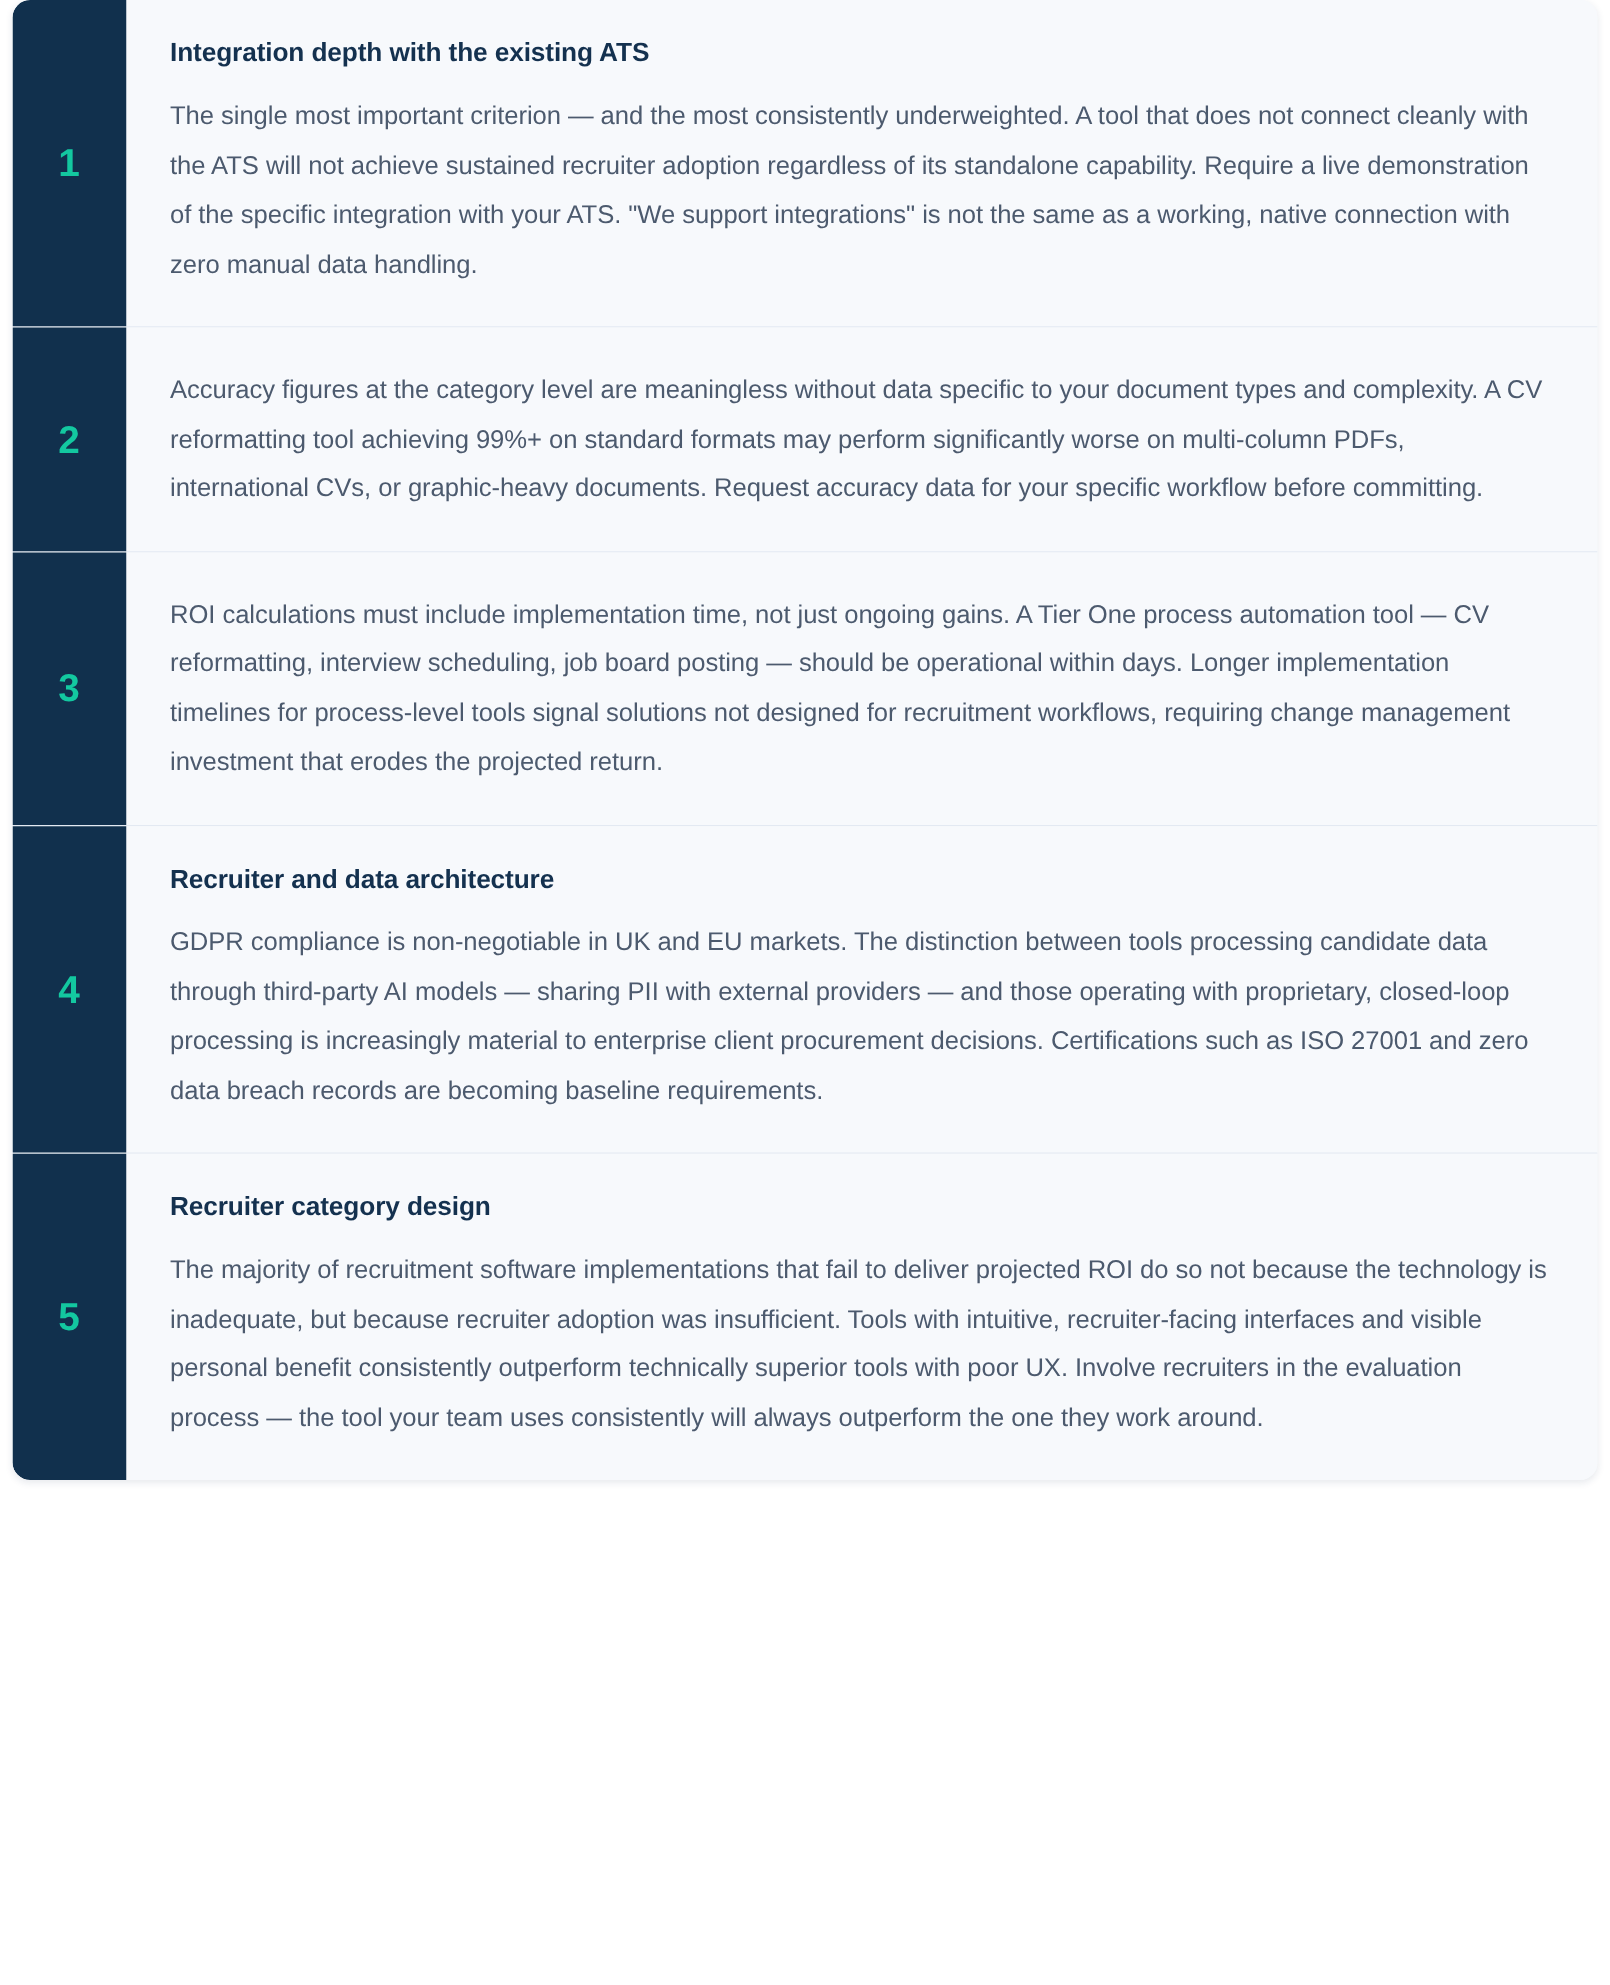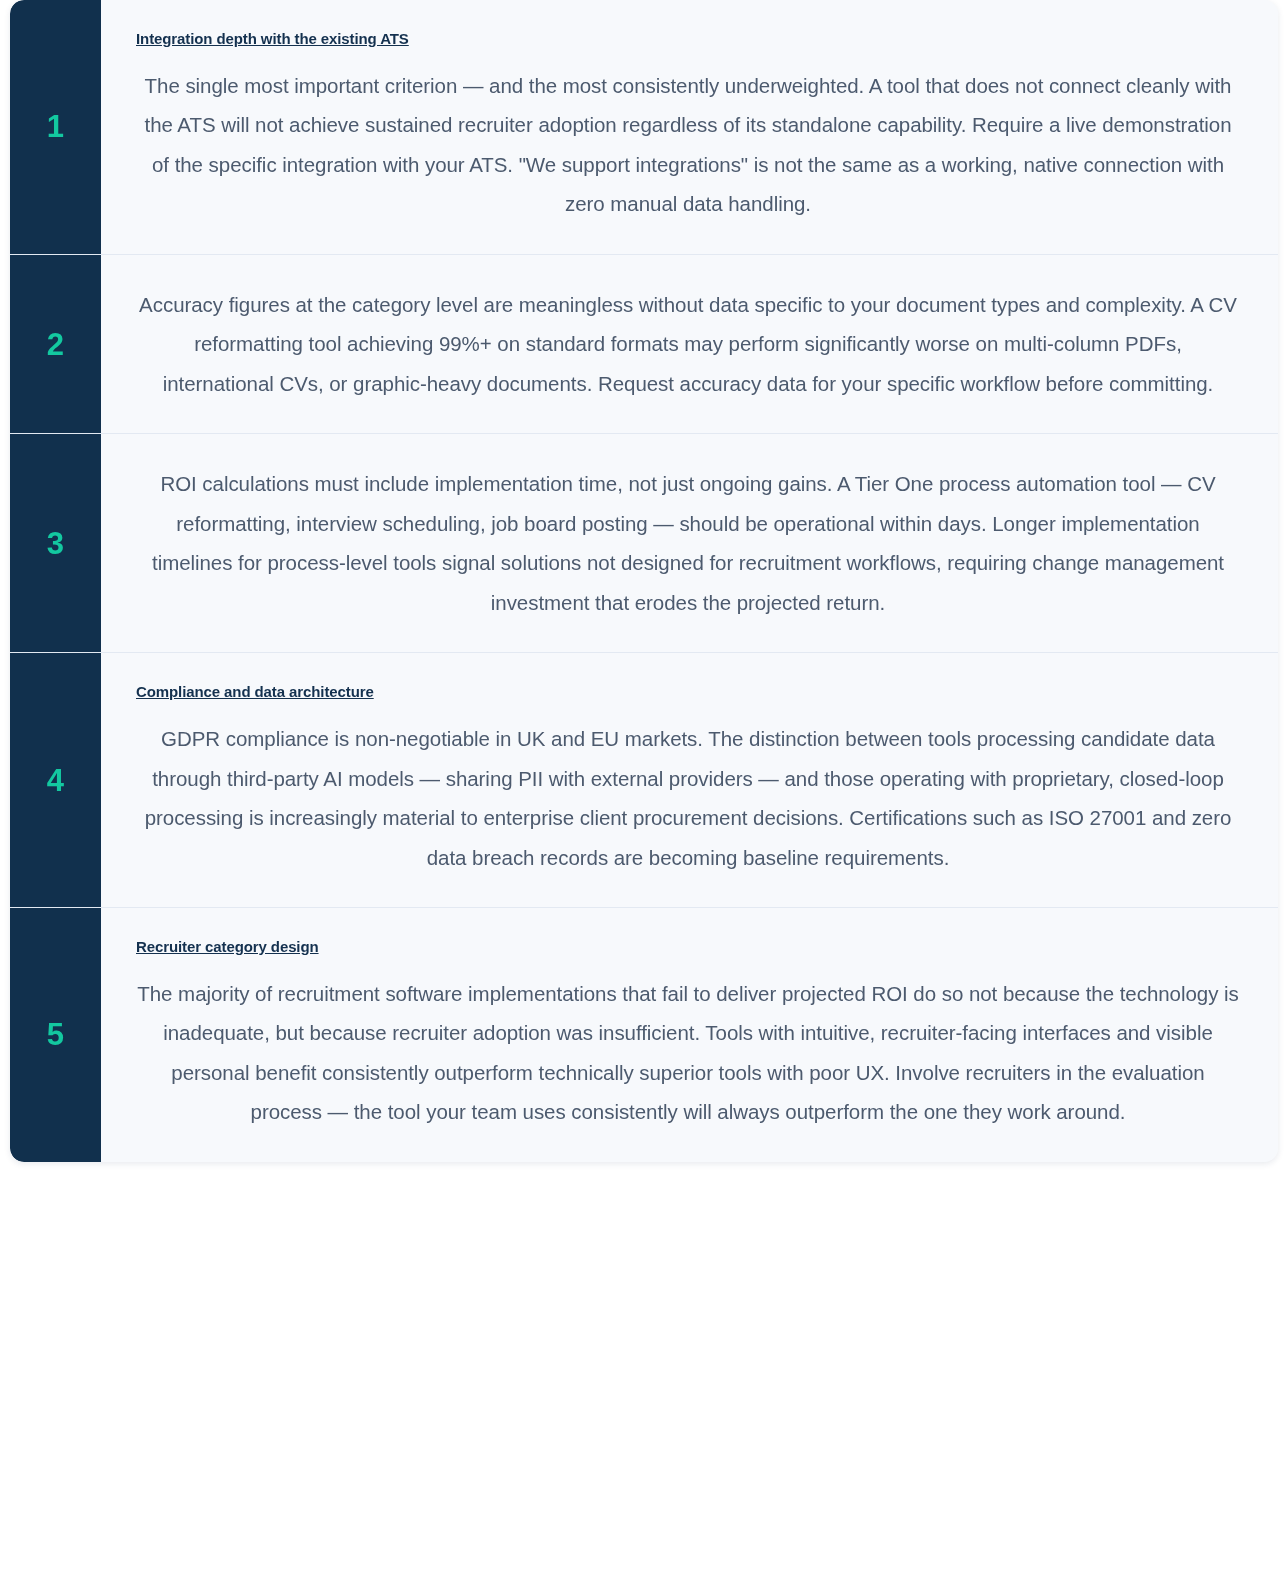--- a/index.html
+++ b/index.html
@@ -48,34 +48,32 @@
     line-height: 1;
     user-select: none;
   }
   .criterion-body {
     flex: 1 1 auto;
     padding: 30px 38px 30px 35px;
     min-width: 0;
   }
   .criterion-title {
     color: #14314f;
-    font-size: 15px;
+    font-size: 21px;
     font-weight: bold;
     line-height: 1.25;
     margin: 0 0 17px 0;
     letter-spacing: -0.1px;
-    text-decoration: underline;
   }
   .criterion-text {
     color: #4c5a6e;
     font-size: 20.5px;
     line-height: 39.5px;
     margin: 0;
     letter-spacing: -0.05px;
-    text-align: center;
   }
   
   .criterion-row:first-child .criterion-badge { border-top-left-radius: 14px; }
   .criterion-row:last-child  .criterion-badge { border-bottom-left-radius: 14px; }
 </style>
 </head>
 <body>
 
 <div class="page">
   <div class="criteria-list">
@@ -106,21 +104,21 @@
       <div class="criterion-body">
         <p class="criterion-text">ROI calculations must include implementation time, not just ongoing gains. A Tier One process automation tool — CV reformatting, interview scheduling, job board posting — should be operational within days. Longer implementation timelines for process-level tools signal solutions not designed for recruitment workflows, requiring change management investment that erodes the projected return.</p>
       </div>
     </div>
 
     <div class="criterion-row">
       <div class="criterion-badge">
         <span>4</span>
       </div>
       <div class="criterion-body">
-        <h3 class="criterion-title">Compliance and data architecture</h3>
+        <h3 class="criterion-title">Recruiter and data architecture</h3>
         <p class="criterion-text">GDPR compliance is non-negotiable in UK and EU markets. The distinction between tools processing candidate data through third-party AI models — sharing PII with external providers — and those operating with proprietary, closed-loop processing is increasingly material to enterprise client procurement decisions. Certifications such as ISO 27001 and zero data breach records are becoming baseline requirements.</p>
       </div>
     </div>
 
     <div class="criterion-row">
       <div class="criterion-badge">
         <span>5</span>
       </div>
       <div class="criterion-body">
         <h3 class="criterion-title">Recruiter category design</h3>

